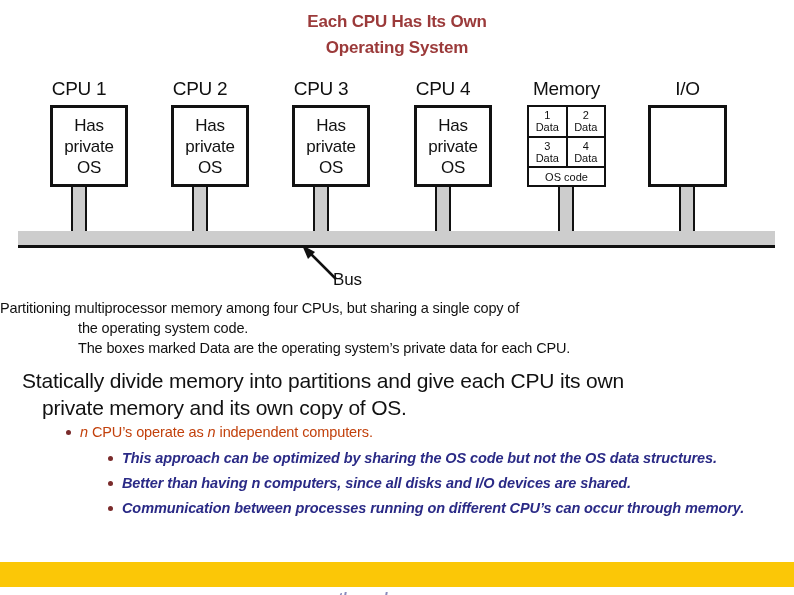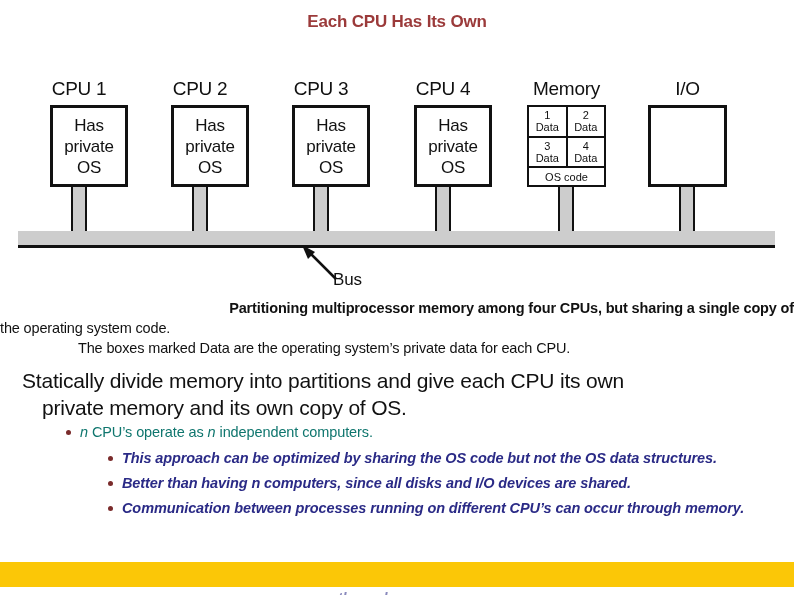--- a/index.html
+++ b/index.html
@@ -134,22 +134,22 @@
   .caption {
     position: absolute;
     left: 0;
     top: 298px;
     width: 794px;
     font-size: 14.5px;
     line-height: 20px;
     color: #111;
     letter-spacing: -0.15px;
   }
-  .caption .l1 { text-align: right; font-weight: bold; }
-  .caption .l2 { }
+  .caption .l1 { text-align: left; }
+  .caption .l2 { padding-left: 78px; }
   .caption .l3 { padding-left: 78px; }
 
   
   .body-head {
     position: absolute;
     left: 22px;
     top: 367px;
     width: 740px;
     font-size: 21px;
     line-height: 27px;
@@ -166,21 +166,21 @@
   }
   .bullet {
     position: relative;
     display: block;
   }
   .bullet-l1 {
     padding-left: 80px;
     padding-right: 26px;
     font-size: 14.5px;
     line-height: 24px;
-    color: #0f766e;
+    color: #c2410c;
     letter-spacing: -0.1px;
   }
   .bullet-l2 {
     padding-left: 122px;
     padding-right: 40px;
     font-size: 14.5px;
     line-height: 22px;
     color: #2a2a86;
     font-style: italic;
     font-weight: bold;
@@ -222,20 +222,21 @@
     line-height: 22px;
     text-align: center;
     opacity: 0.55;
   }
 </style>
 </head>
 <body>
 
 <div class="slide-title">
   <div>Each CPU Has Its Own</div>
+  <div>Operating System</div>
 </div>
 
 <div class="diagram">
 
   <div class="unit-label" style="left:40px; top:79px; width:78px;">CPU 1</div>
   <div class="unit-label" style="left:161px; top:79px; width:78px;">CPU 2</div>
   <div class="unit-label" style="left:282px; top:79px; width:78px;">CPU 3</div>
   <div class="unit-label" style="left:404px; top:79px; width:78px;">CPU 4</div>
   <div class="unit-label" style="left:527px; top:79px; width:79px;">Memory</div>
   <div class="unit-label" style="left:648px; top:79px; width:79px;">I/O</div>

